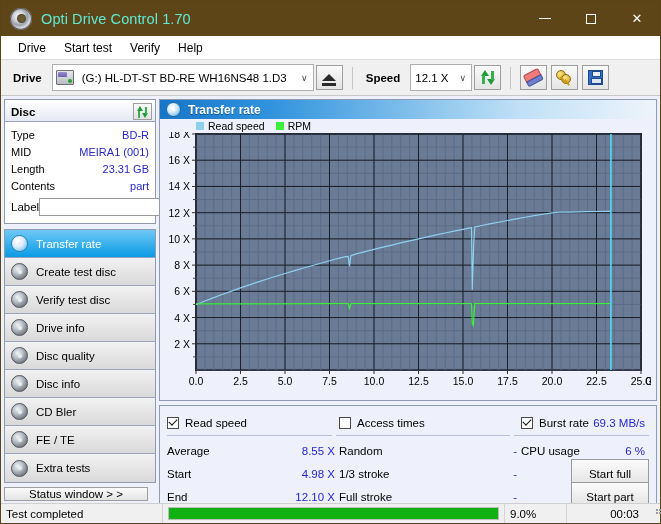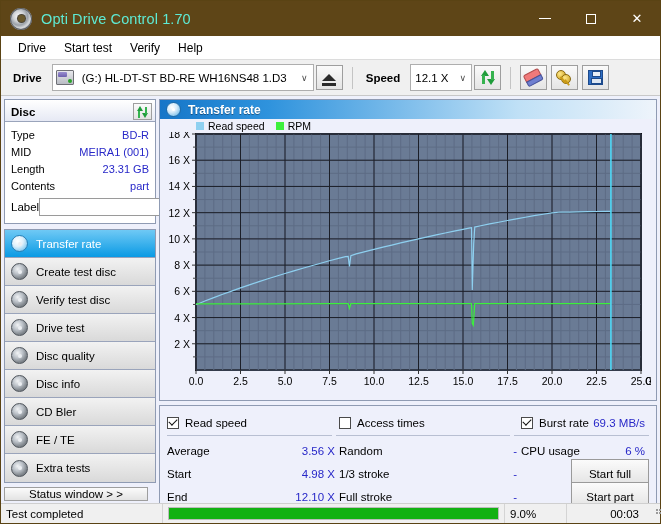--- a/index.html
+++ b/index.html
@@ -362,21 +362,21 @@
         <div class="navitem">
           <span class="nav-ico"></span>
           <span>Create test disc</span>
         </div>
         <div class="navitem">
           <span class="nav-ico"></span>
           <span>Verify test disc</span>
         </div>
         <div class="navitem">
           <span class="nav-ico"></span>
-          <span>Drive test</span>
+          <span>Drive info</span>
         </div>
         <div class="navitem">
           <span class="nav-ico"></span>
           <span>Disc quality</span>
         </div>
         <div class="navitem">
           <span class="nav-ico"></span>
           <span>Disc info</span>
         </div>
         <div class="navitem">
@@ -582,21 +582,21 @@
         </div>
         <div class="underlines">
           <div class="uline u1"></div>
           <div class="uline u2"></div>
           <div class="uline u3"></div>
         </div>
 
         <div class="srow">
           <div class="scol c1">
             <span class="k">Average</span>
-            <span class="v">3.56 X</span>
+            <span class="v">8.55 X</span>
           </div>
           <div class="scol c2">
             <span class="k">Random</span>
             <span class="v">-</span>
           </div>
           <div class="scol c3">
             <span class="k">CPU usage</span>
             <span class="v">6 %</span>
           </div>
         </div>

